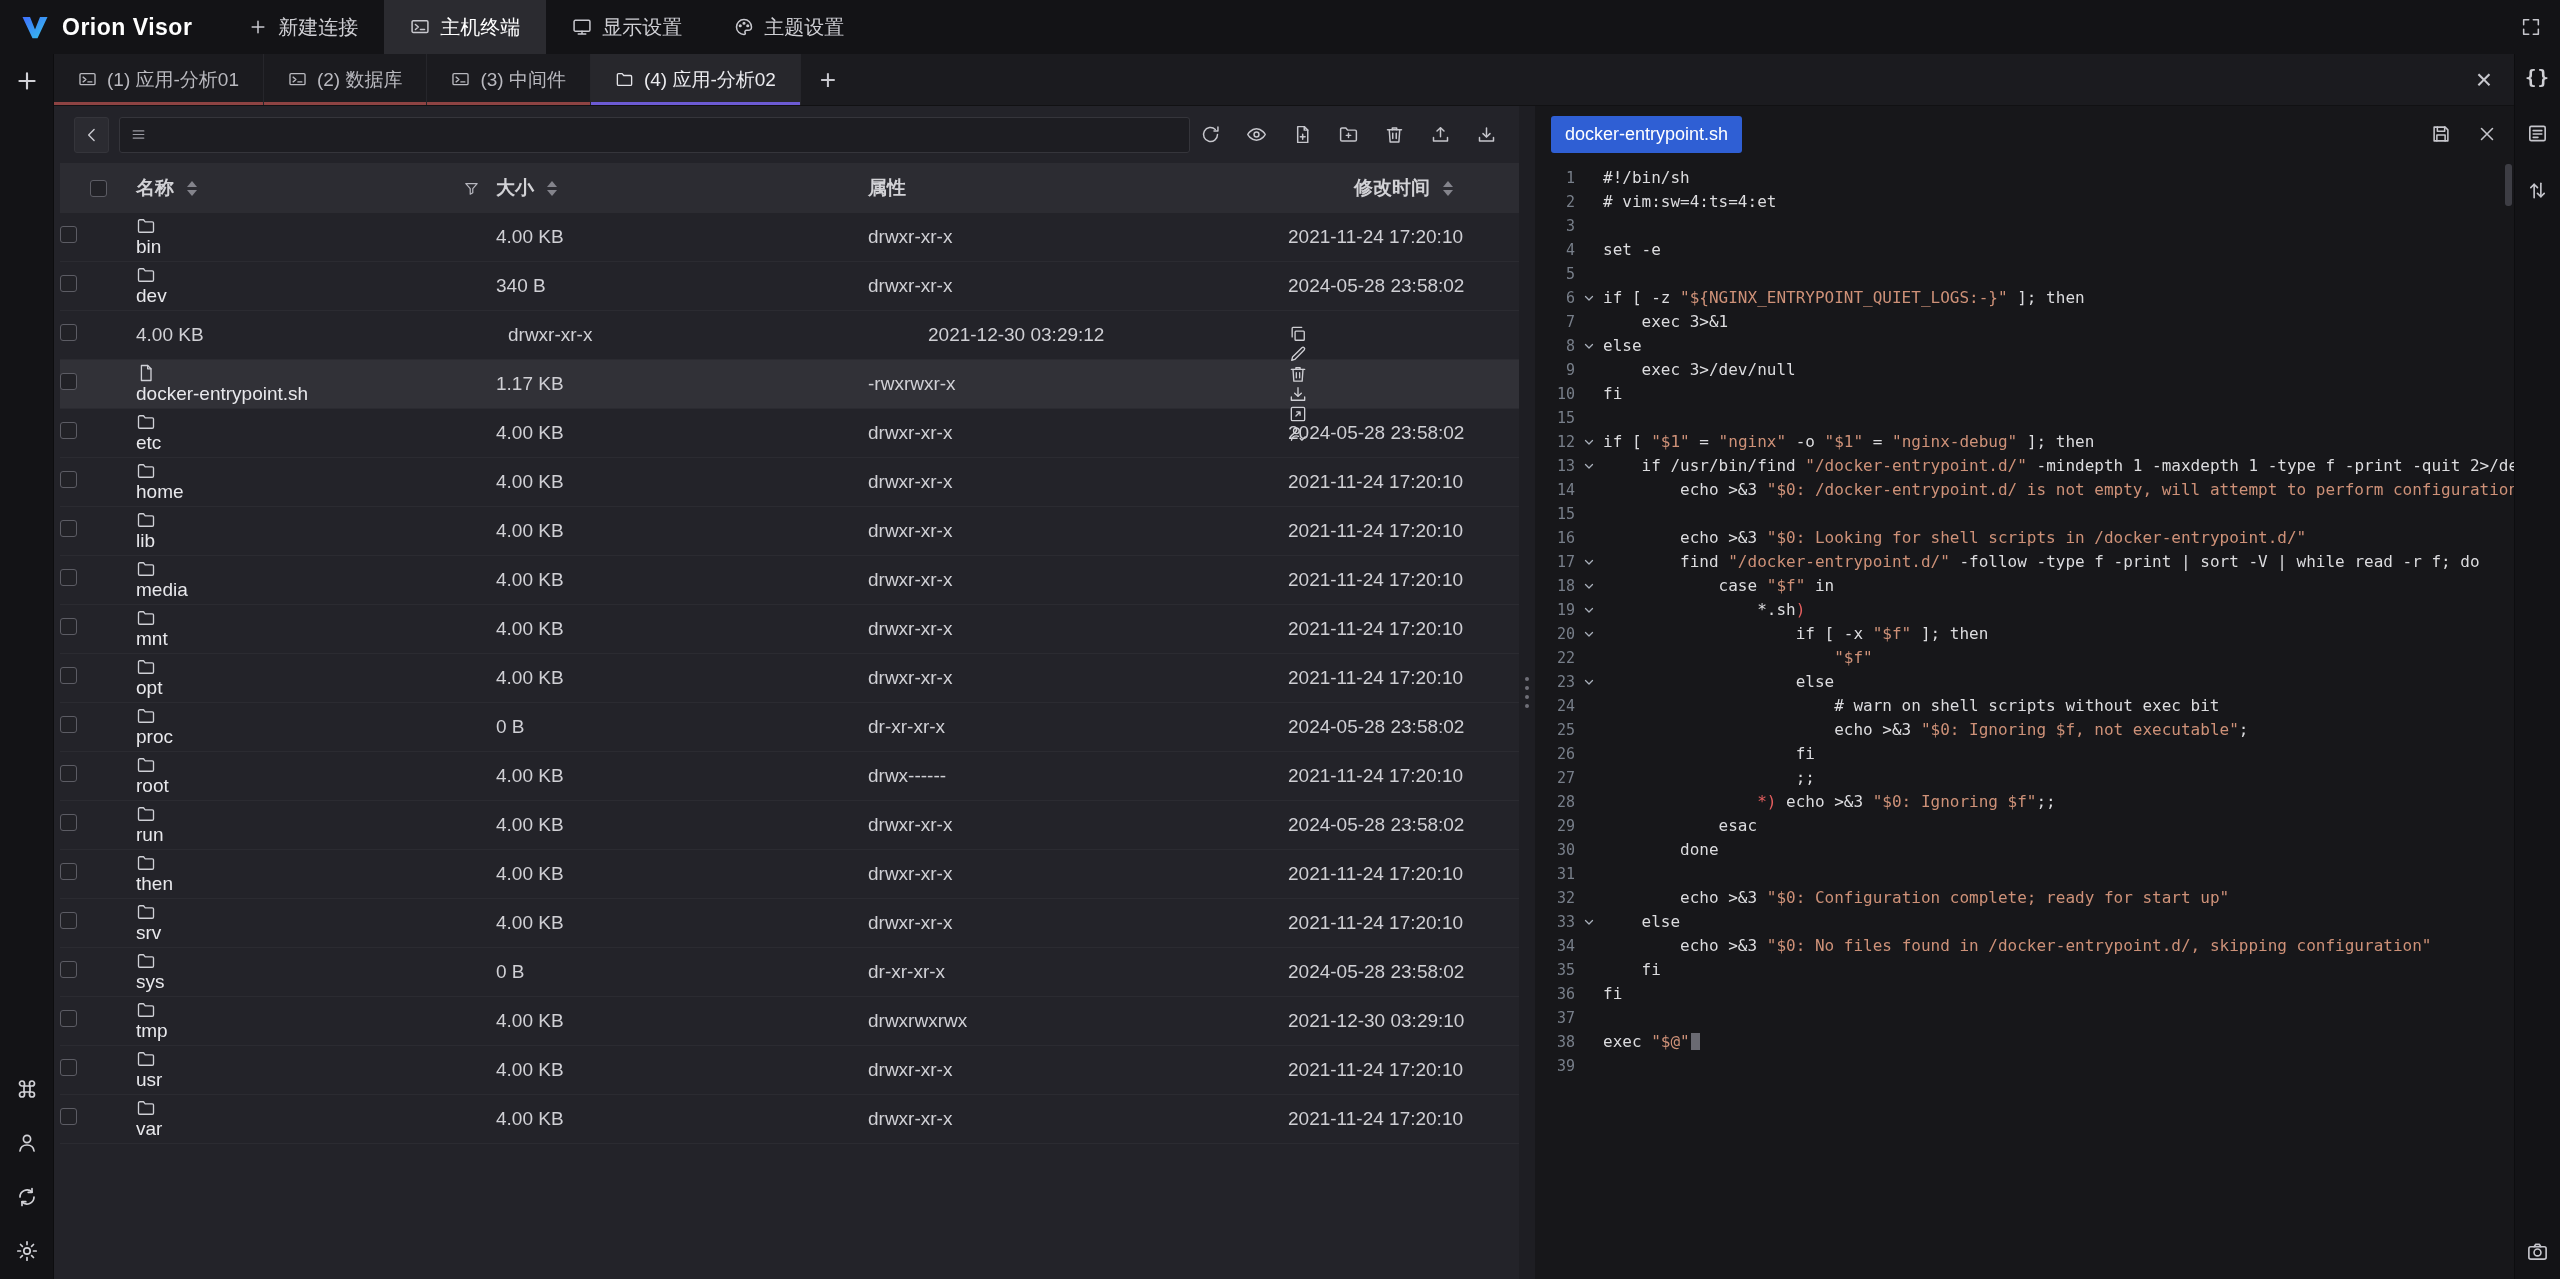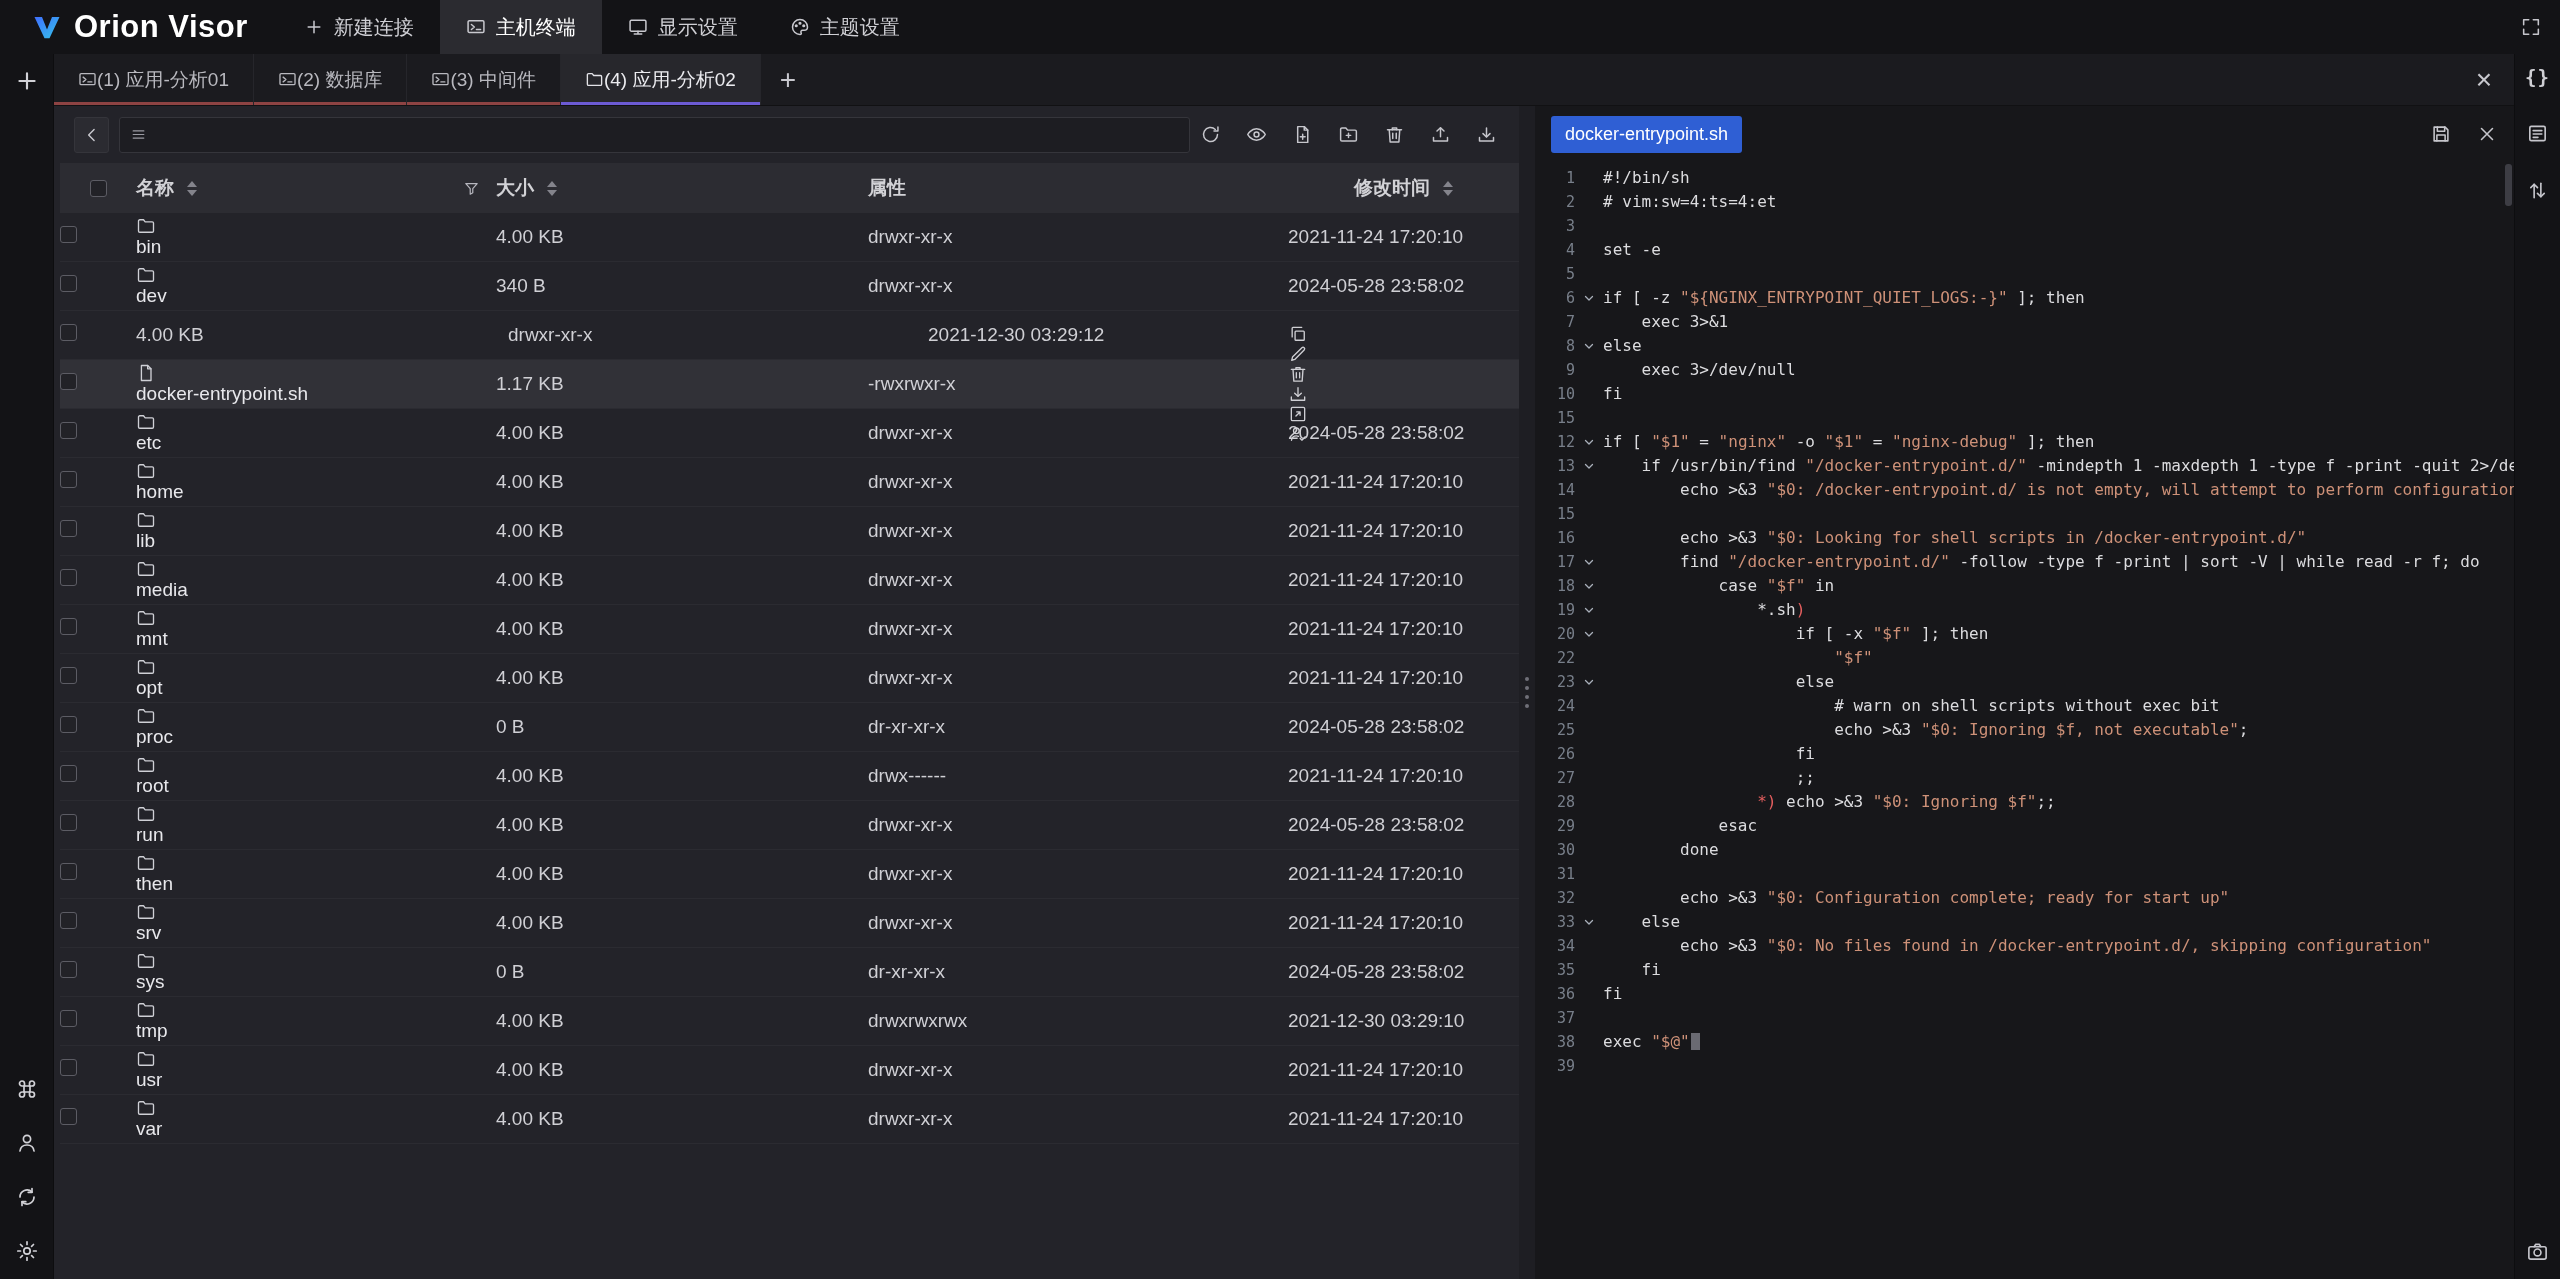--- a/index.html
+++ b/index.html
@@ -3,40 +3,40 @@
 <meta charset="utf-8">
 <style>
   html,body{margin:0;padding:0;background:#0e0e10;}
   *{box-sizing:border-box;}
   .app{width:2560px;height:1279px;background:#1b1b1f;color:#e3e3e6;
        font-family:"Liberation Sans","DejaVu Sans",sans-serif;
        display:flex;flex-direction:column;overflow:hidden;position:relative;}
 
   
   .topnav{height:54px;flex:0 0 54px;background:#131316;display:flex;align-items:center;}
-  .logo{display:flex;align-items:center;gap:12px;padding:0 30px 0 32px;font-size:31px;font-weight:bold;color:#ffffff;letter-spacing:.5px;}
+  .logo{display:flex;align-items:center;gap:12px;padding:0 30px 0 20px;font-size:23px;font-weight:bold;color:#ffffff;letter-spacing:.5px;}
   .nav-items{display:flex;height:100%;}
   .nav-item{height:100%;display:flex;align-items:center;gap:10px;padding:0 26px;font-size:20px;color:#cfcfd4;cursor:pointer;}
   .nav-item.active{background:#2b2b30;color:#ffffff;}
   .nav-item .nicon{display:flex;align-items:center;color:#c9c9cf;}
   .nav-right{margin-left:auto;display:flex;align-items:center;padding-right:18px;color:#d0d0d4;}
 
   
   .main-row{flex:1;display:flex;min-height:0;}
   .left-bar{width:54px;flex:0 0 54px;background:#131316;display:flex;flex-direction:column;align-items:center;padding:14px 0;border-right:1px solid #0d0d0f;}
   .left-bar .ibtn{color:#d2d2d7;}
   .left-bottom{margin-top:auto;display:flex;flex-direction:column;gap:30px;align-items:center;padding-bottom:2px;}
   .ibtn{display:flex;align-items:center;justify-content:center;cursor:pointer;color:#c6c6cc;}
 
   .center-col{flex:1;display:flex;flex-direction:column;min-width:0;}
 
   
   .tabbar{height:52px;flex:0 0 52px;background:#1b1b1f;display:flex;align-items:stretch;border-bottom:1px solid #111113;}
   .tabs{display:flex;}
-  .tab{display:flex;align-items:center;padding:0 24px;font-size:19px;color:#b9b9bf;border-right:1px solid #26262b;position:relative;cursor:pointer;}
+  .tab{display:flex;align-items:center;gap:10px;padding:0 24px;font-size:19px;color:#b9b9bf;border-right:1px solid #26262b;position:relative;cursor:pointer;}
   .tab.active{background:#27272c;color:#ececf0;}
   .tab .ticon{display:flex;align-items:center;color:#b9b9bf;}
   .tab.active .ticon{color:#e3e3e8;}
   .tab .under{position:absolute;left:0;right:0;bottom:0;height:3px;}
   .tab-add{width:54px;display:flex;align-items:center;justify-content:center;font-size:28px;color:#c8c8ce;cursor:pointer;}
   .tab-close{margin-left:auto;width:60px;display:flex;align-items:center;justify-content:center;font-size:28px;color:#c8c8ce;cursor:pointer;}
 
   
   .content-row{flex:1;display:flex;min-height:0;}
 

